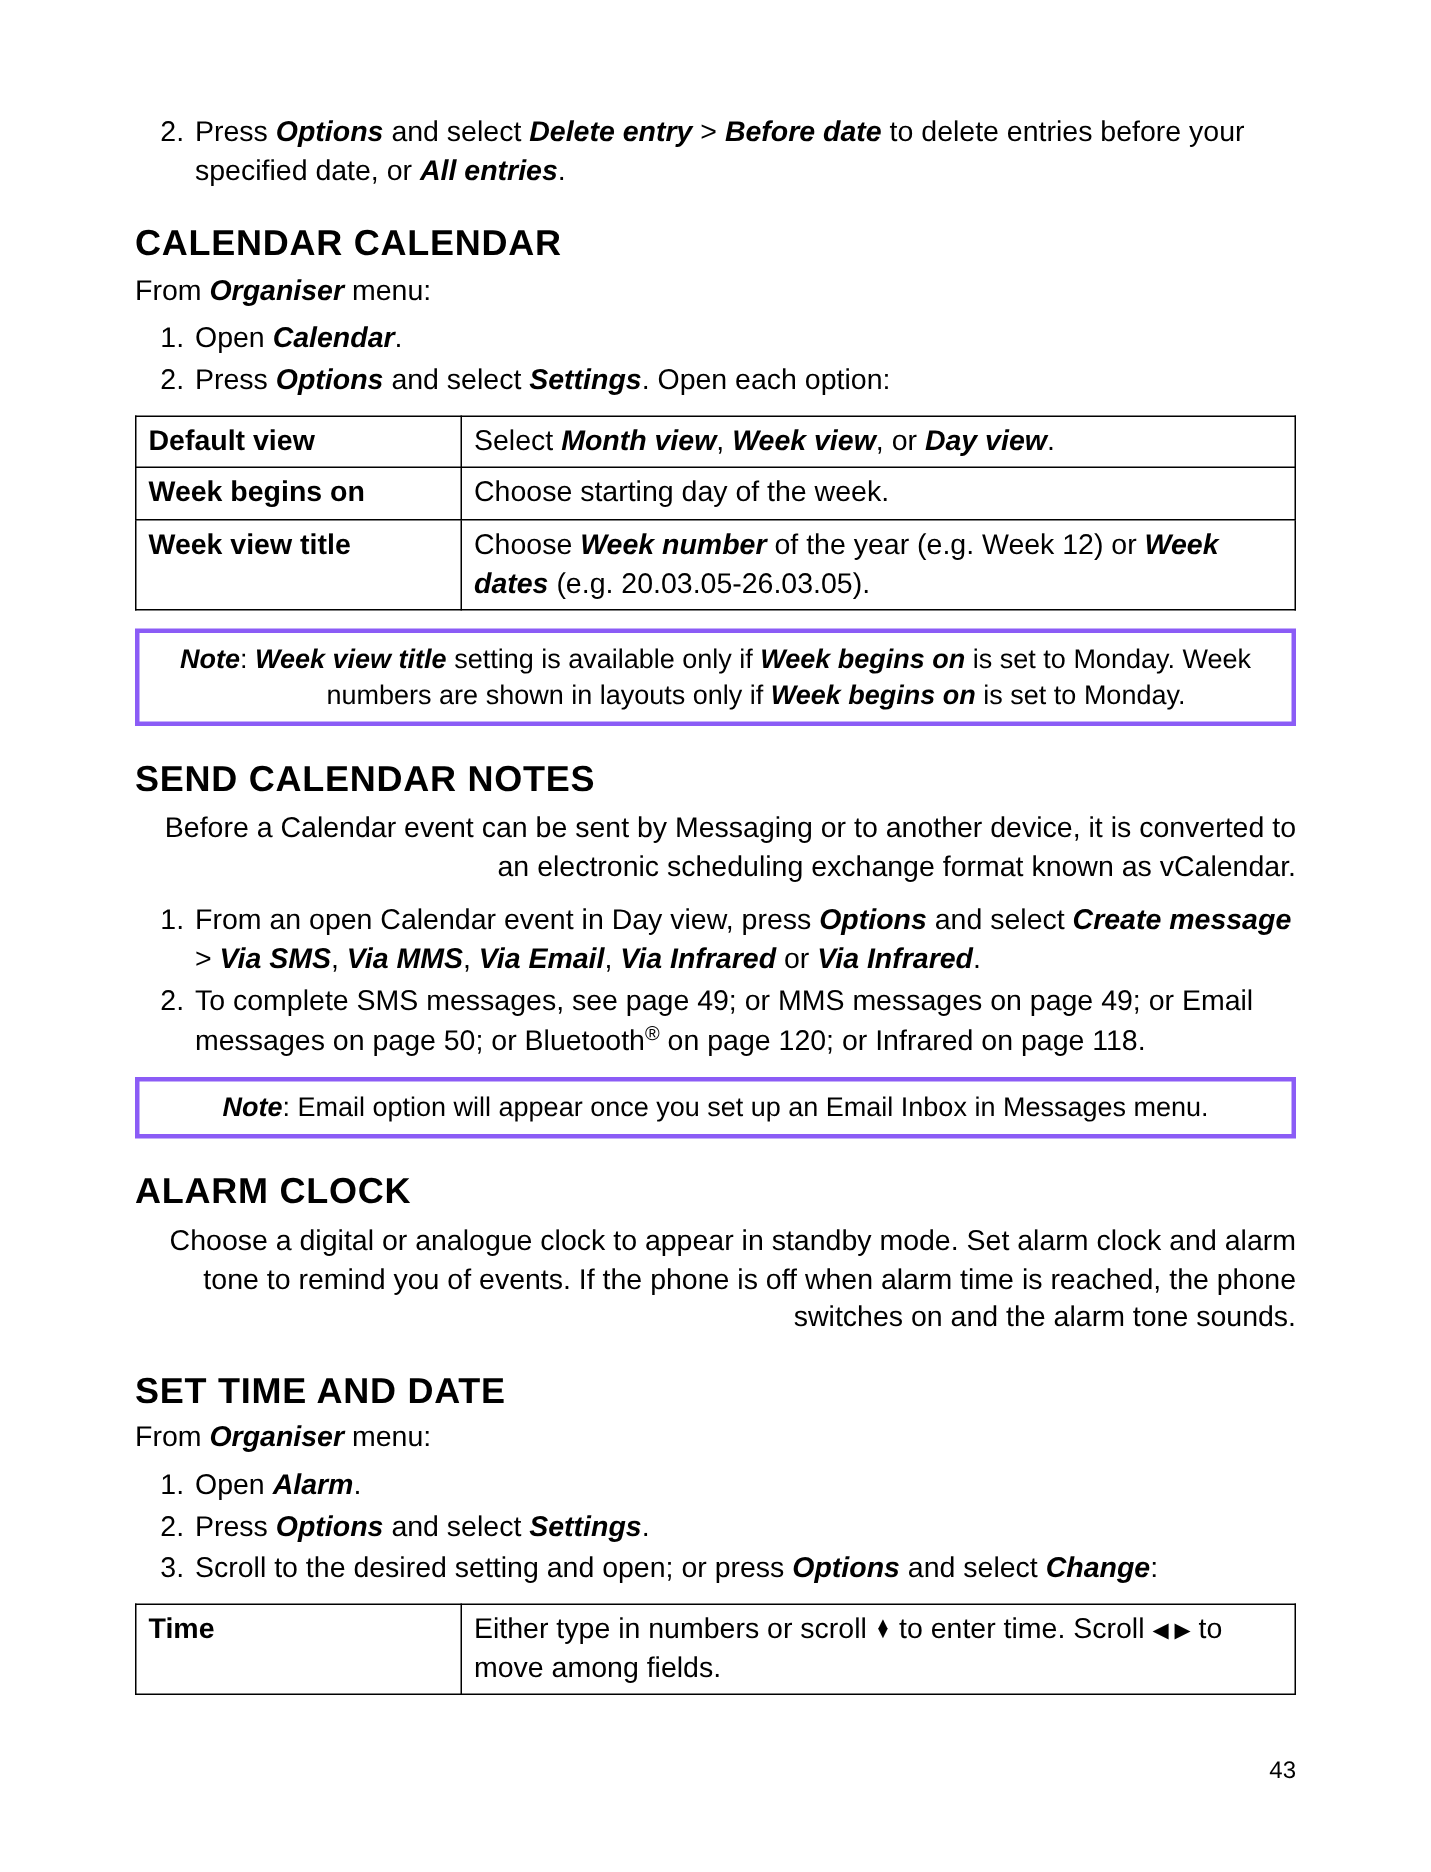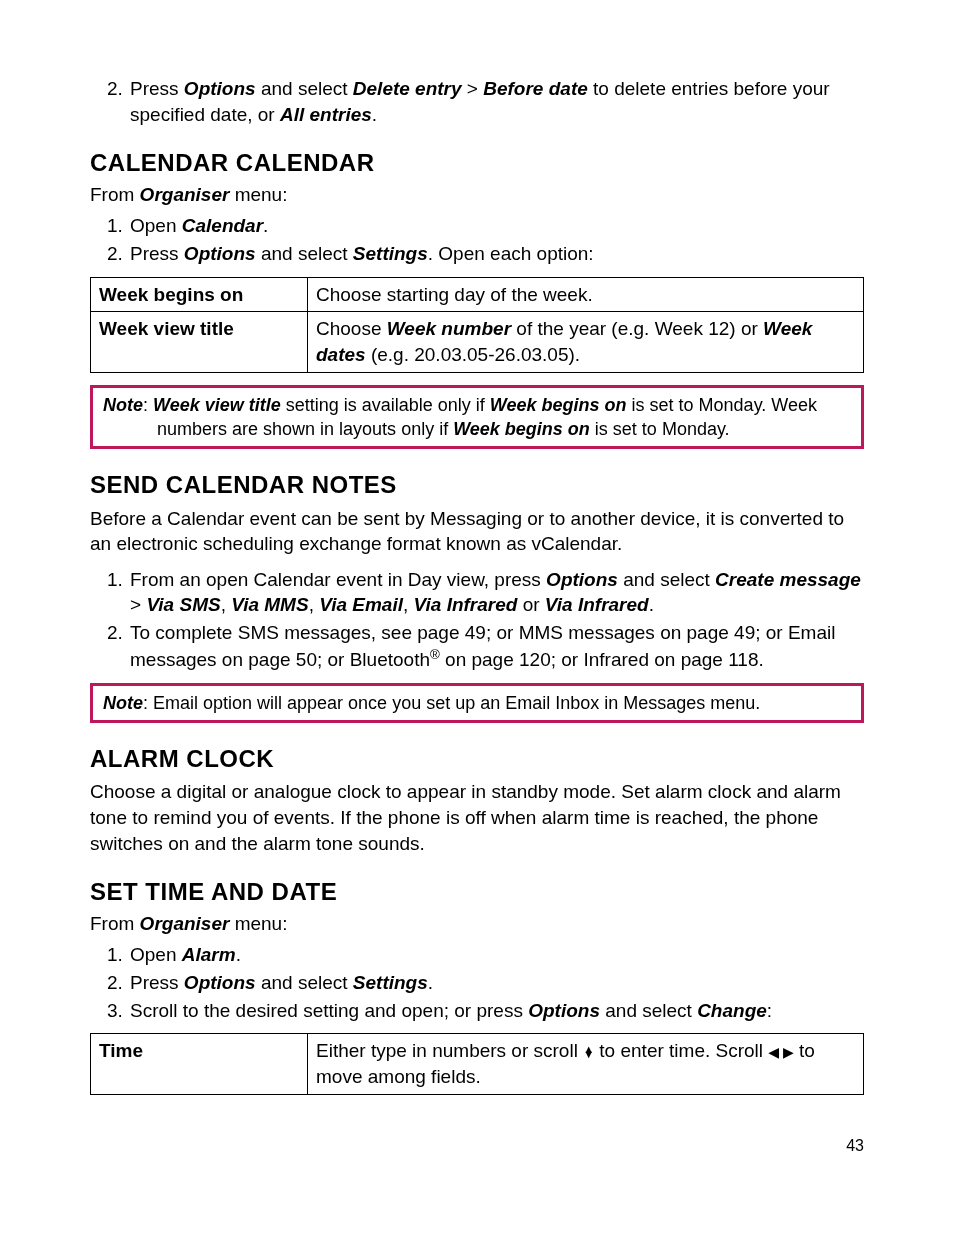--- a/index.html
+++ b/index.html
@@ -19,20 +19,21 @@
     letter-spacing: 0.5px;
     margin: 20px 0 2px 0;
   }
   h2.underlined {
   }
   p.intro {
     margin: 2px 0 6px 0;
   }
   p.body {
     margin: 4px 0 10px 0;
+    text-align: right;
   }
   ol.steps {
     margin: 2px 0 10px 0;
     padding-left: 38px;
   }
   ol.steps li {
     margin-bottom: 2px;
     padding-left: 2px;
   }
   b { font-weight: bold; font-style: italic; }
@@ -44,24 +45,25 @@
   table.settings td {
     border: 1.5px solid #000;
     padding: 4px 8px;
     vertical-align: top;
   }
   table.settings td.label {
     font-weight: bold;
     width: 200px;
   }
   .notebox {
-    border: 3px solid #be185d;
+    border: 3px solid #8b5cf6;
     padding: 5px 10px 5px 10px;
     margin: 10px 0 18px 0;
     font-size: 18px;
+    text-align: center;
   }
   .notebox .note-indent {
     display: block;
     padding-left: 54px;
     text-indent: -54px;
   }
   .page-num {
     text-align: right;
     font-size: 16px;
     margin-top: 40px;
@@ -86,20 +88,26 @@
   <li>
     <span>Open </span><b>Calendar</b><span>.</span>
   </li>
   <li>
     <span>Press </span><b>Options</b><span> and select </span><b>Settings</b><span>. Open each option:</span>
   </li>
 </ol>
 
 <table class="settings">
   <tbody>
+  <tr>
+    <td class="label">Default view</td>
+    <td>
+      <span>Select </span><b>Month view</b><span>, </span><b>Week view</b><span>, or </span><b>Day view</b><span>.</span>
+    </td>
+  </tr>
   <tr>
     <td class="label">Week begins on</td>
     <td>Choose starting day of the week.</td>
   </tr>
   <tr>
     <td class="label">Week view title</td>
     <td>
       <span>Choose </span><b>Week number</b><span> of the year (e.g. Week 12) or </span><b>Week dates</b><span> (e.g. 20.03.05-26.03.05).</span>
     </td>
   </tr>

